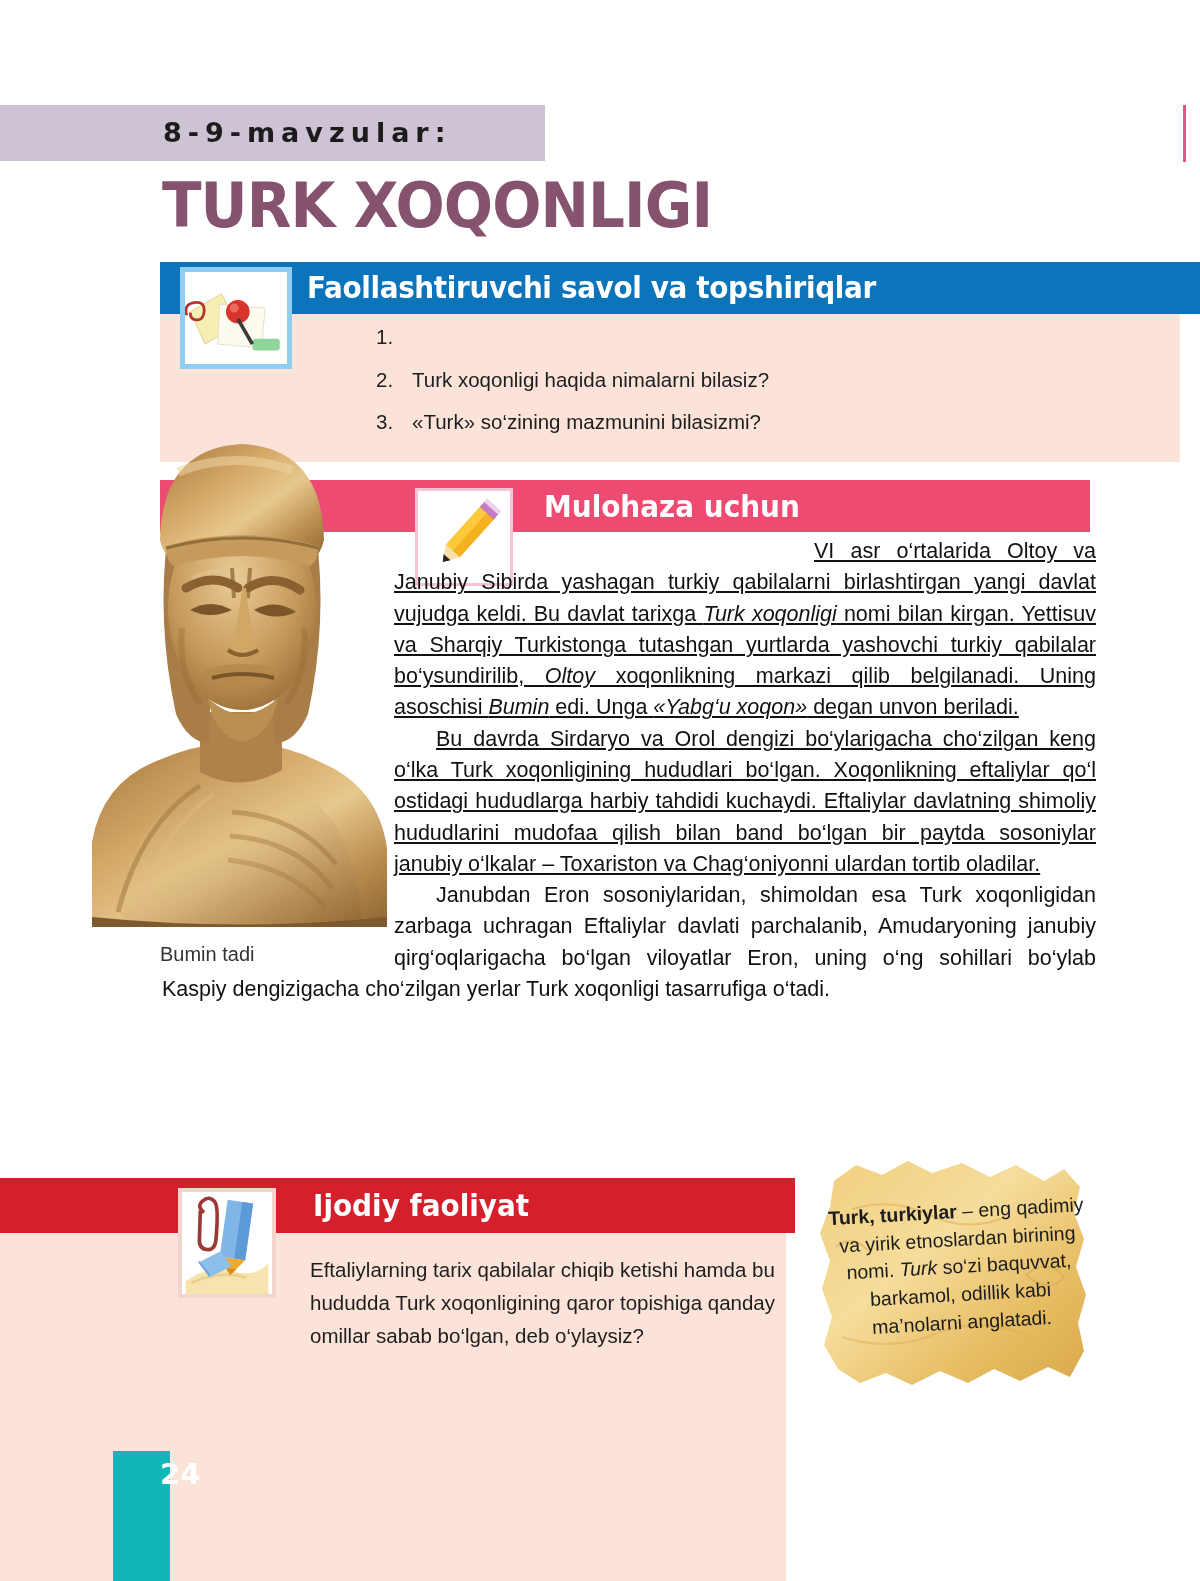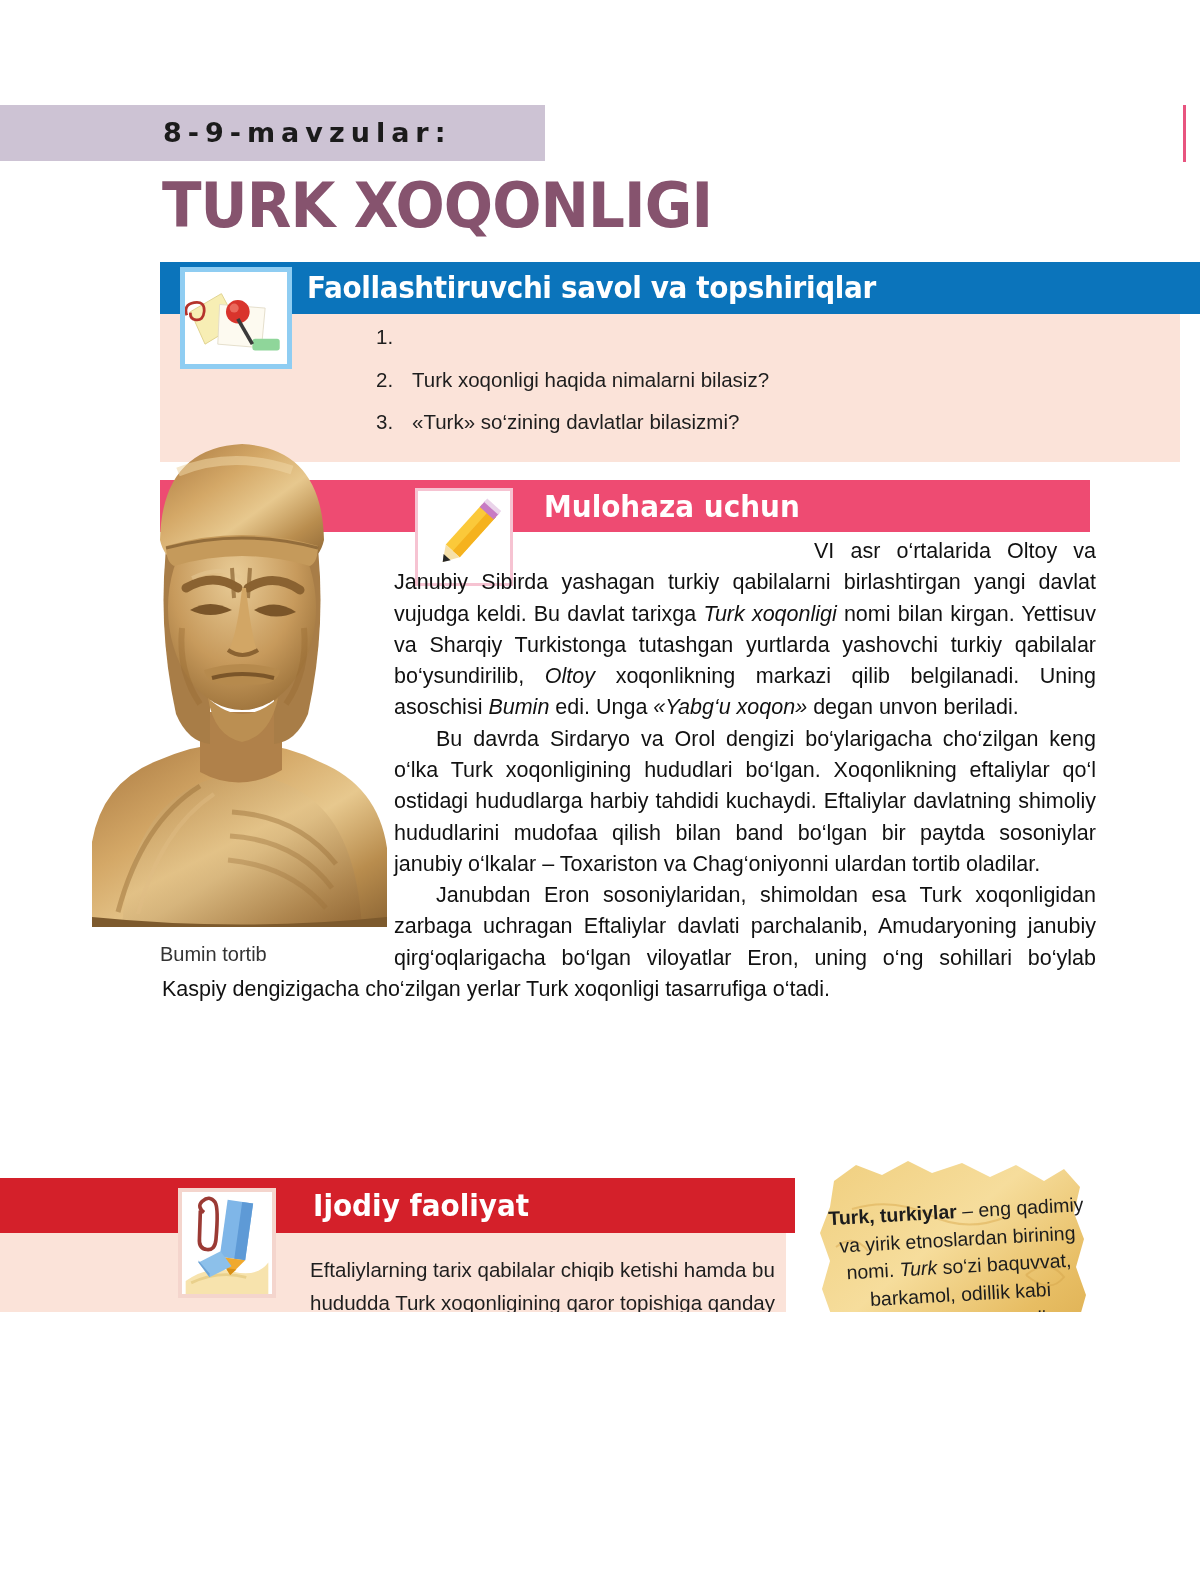--- a/index.html
+++ b/index.html
@@ -6,21 +6,21 @@
     margin: 0;
     padding: 0;
     background: #ffffff;
   }
   body {
     font-family: "Liberation Sans", sans-serif;
   }
   #page {
     position: relative;
     width: 1200px;
-    height: 1312px;
+    height: 1581px;
     background: #ffffff;
     overflow: hidden;
   }
 
   
   .topic-band {
     position: absolute;
     left: 0;
     top: 105px;
     width: 545px;
@@ -175,20 +175,21 @@
     line-height: 1.455;
     color: #111111;
     text-align: justify;
   }
   .body-col p {
     margin: 0;
   }
   .para-indented-1 {
     text-indent: 420px;
     shape-outside: none;
+    text-decoration: underline;
   }
   .float-bust {
     float: left;
     width: 232px;
     height: 412px;
     shape-outside: polygon(0 0, 232px 0, 232px 412px, 0 412px);
   }
   .para-wide {
     text-indent: 42px;
   }
@@ -312,21 +313,21 @@
   <div class="q-list">
     <div class="q-item">
       <span class="q-num">1.</span>
     </div>
     <div class="q-item">
       <span class="q-num">2.</span>
       <span>Turk xoqonligi haqida nimalarni bilasiz?</span>
     </div>
     <div class="q-item">
       <span class="q-num">3.</span>
-      <span>«Turk» so‘zining davlatlar bilasizmi?</span>
+      <span>«Turk» so‘zining mazmunini bilasizmi?</span>
     </div>
   </div>
 
   <div class="reflect-bar"></div>
   <div class="icon-frame" id="reflect-icon">
     <svg width="100%" height="100%" viewBox="0 0 98 98" preserveAspectRatio="none">
       <rect x="0" y="0" width="98" height="98" fill="#ffffff"></rect>
       <g transform="rotate(42 49 49)">
         <rect x="40" y="10" width="20" height="58" fill="#fbc93a"></rect>
         <rect x="50" y="10" width="10" height="58" fill="#f5b21e"></rect>
@@ -401,21 +402,21 @@
       <path d="M130 266 Q160 258 192 266" fill="none" stroke="#7a5529" stroke-width="4"></path>
 
       <path d="M126 286 Q160 318 196 286 Q188 324 160 330 Q132 324 126 286 Z" fill="#bb8f52"></path>
 
       <path d="M100 216 Q96 260 118 292" fill="none" stroke="#96682f" stroke-width="6" opacity="0.35"></path>
       <path d="M222 216 Q226 260 204 292" fill="none" stroke="#96682f" stroke-width="6" opacity="0.35"></path>
 
       <path d="M10 505 Q160 520 305 505 L305 515 L10 515 Z" fill="#7d5a2d"></path>
     </svg>
   </div>
-  <div class="bust-caption">Bumin tortib</div>
+  <div class="bust-caption">Bumin tadi</div>
 
   <div class="body-col">
     <div class="float-bust"></div>
     <p class="para-indented-1" id="p1"><span>VI asr o‘rtalarida Oltoy va Janubiy Sibirda yashagan turkiy qabilalarni birlashtirgan yangi davlat vujudga keldi. Bu davlat tarixga </span><em>Turk xoqonligi</em><span> nomi bilan kirgan. Yettisuv va Sharqiy Turkistonga tutashgan yurtlarda yashovchi turkiy qabilalar bo‘ysundirilib, </span><em>Oltoy</em><span> xoqonlikning markazi qilib belgilanadi. Uning asoschisi </span><em>Bumin</em><span> edi. Unga </span><em>«Yabg‘u xoqon»</em><span> degan unvon beriladi.</span></p>
     <p class="para-indented-1" style="text-indent:42px">Bu davrda Sirdaryo va Orol dengizi bo‘ylarigacha cho‘zilgan keng o‘lka Turk xoqonligining hududlari bo‘lgan. Xoqonlikning eftaliylar qo‘l ostidagi hududlarga harbiy tahdidi kuchaydi. Eftaliylar davlatning shimoliy hududlarini mudofaa qilish bilan band bo‘lgan bir paytda sosoniylar janubiy o‘lkalar – Toxariston va Chag‘oniyonni ulardan tortib oladilar.</p>
     <p class="para-wide">Janubdan Eron sosoniylaridan, shimoldan esa Turk xoqonligidan zarbaga uchragan Eftaliylar davlati parchalanib, Amudaryoning janubiy qirg‘oqlarigacha bo‘lgan viloyatlar Eron, uning o‘ng sohillari bo‘ylab Kaspiy dengizigacha cho‘zilgan yerlar Turk xoqonligi tasarrufiga o‘tadi.</p>
   </div>
 
   <div class="creative-body"></div>
   <div class="creative-bar"></div>

